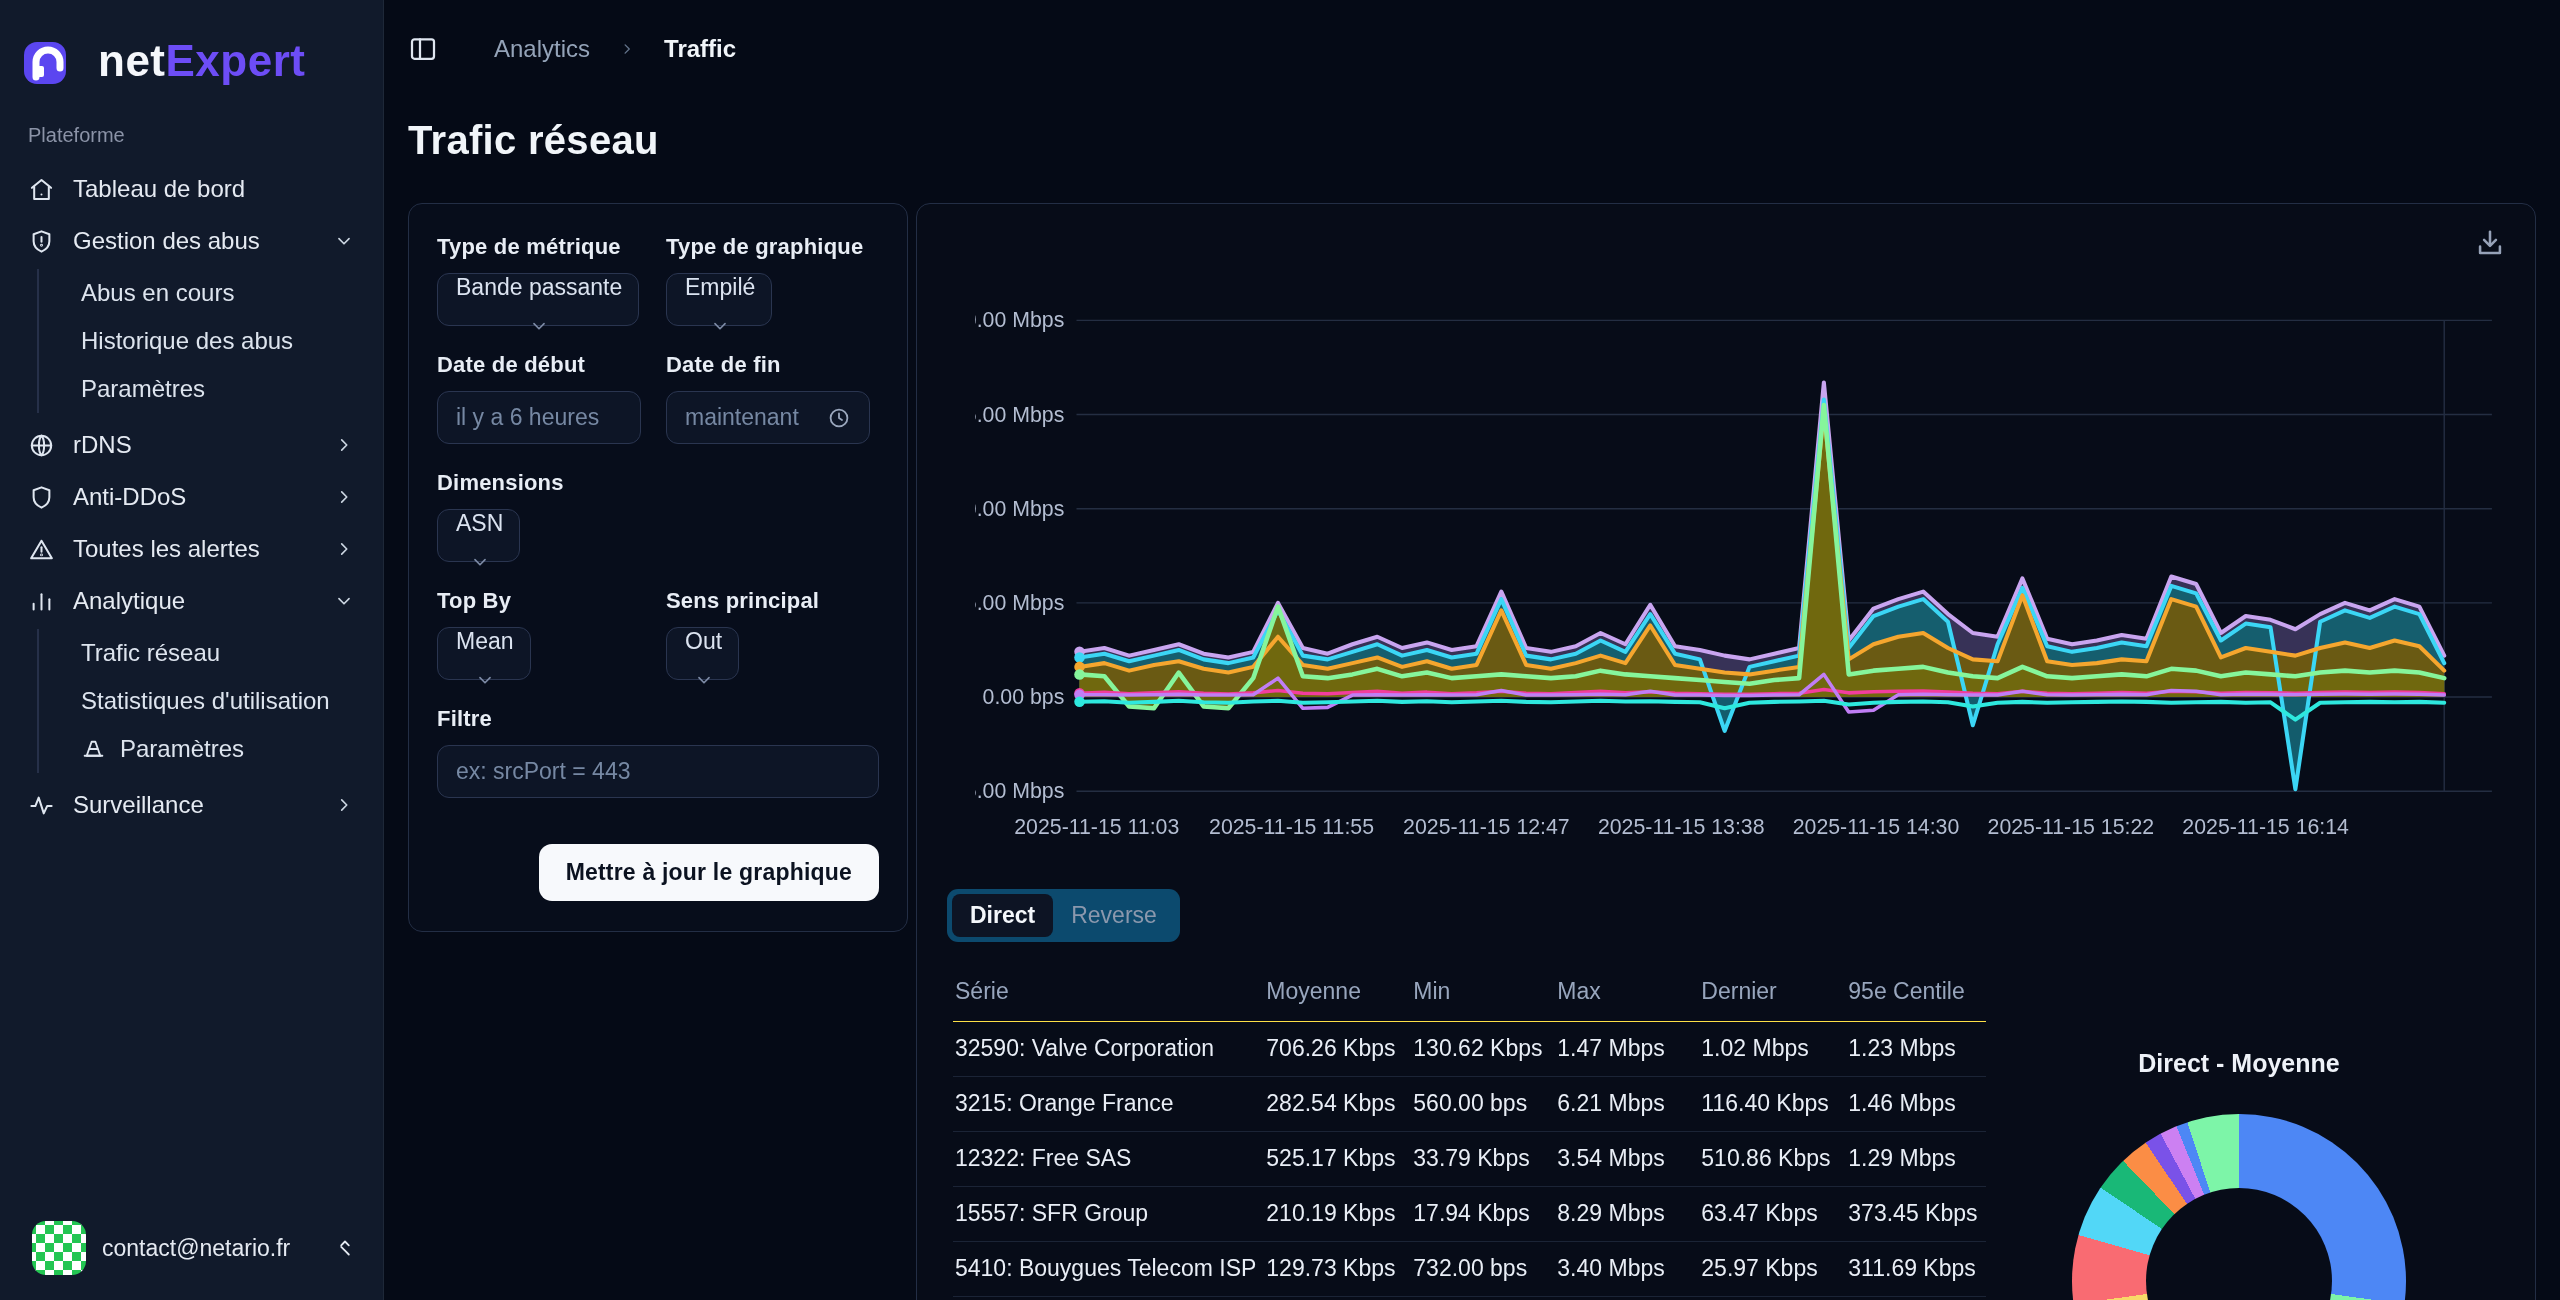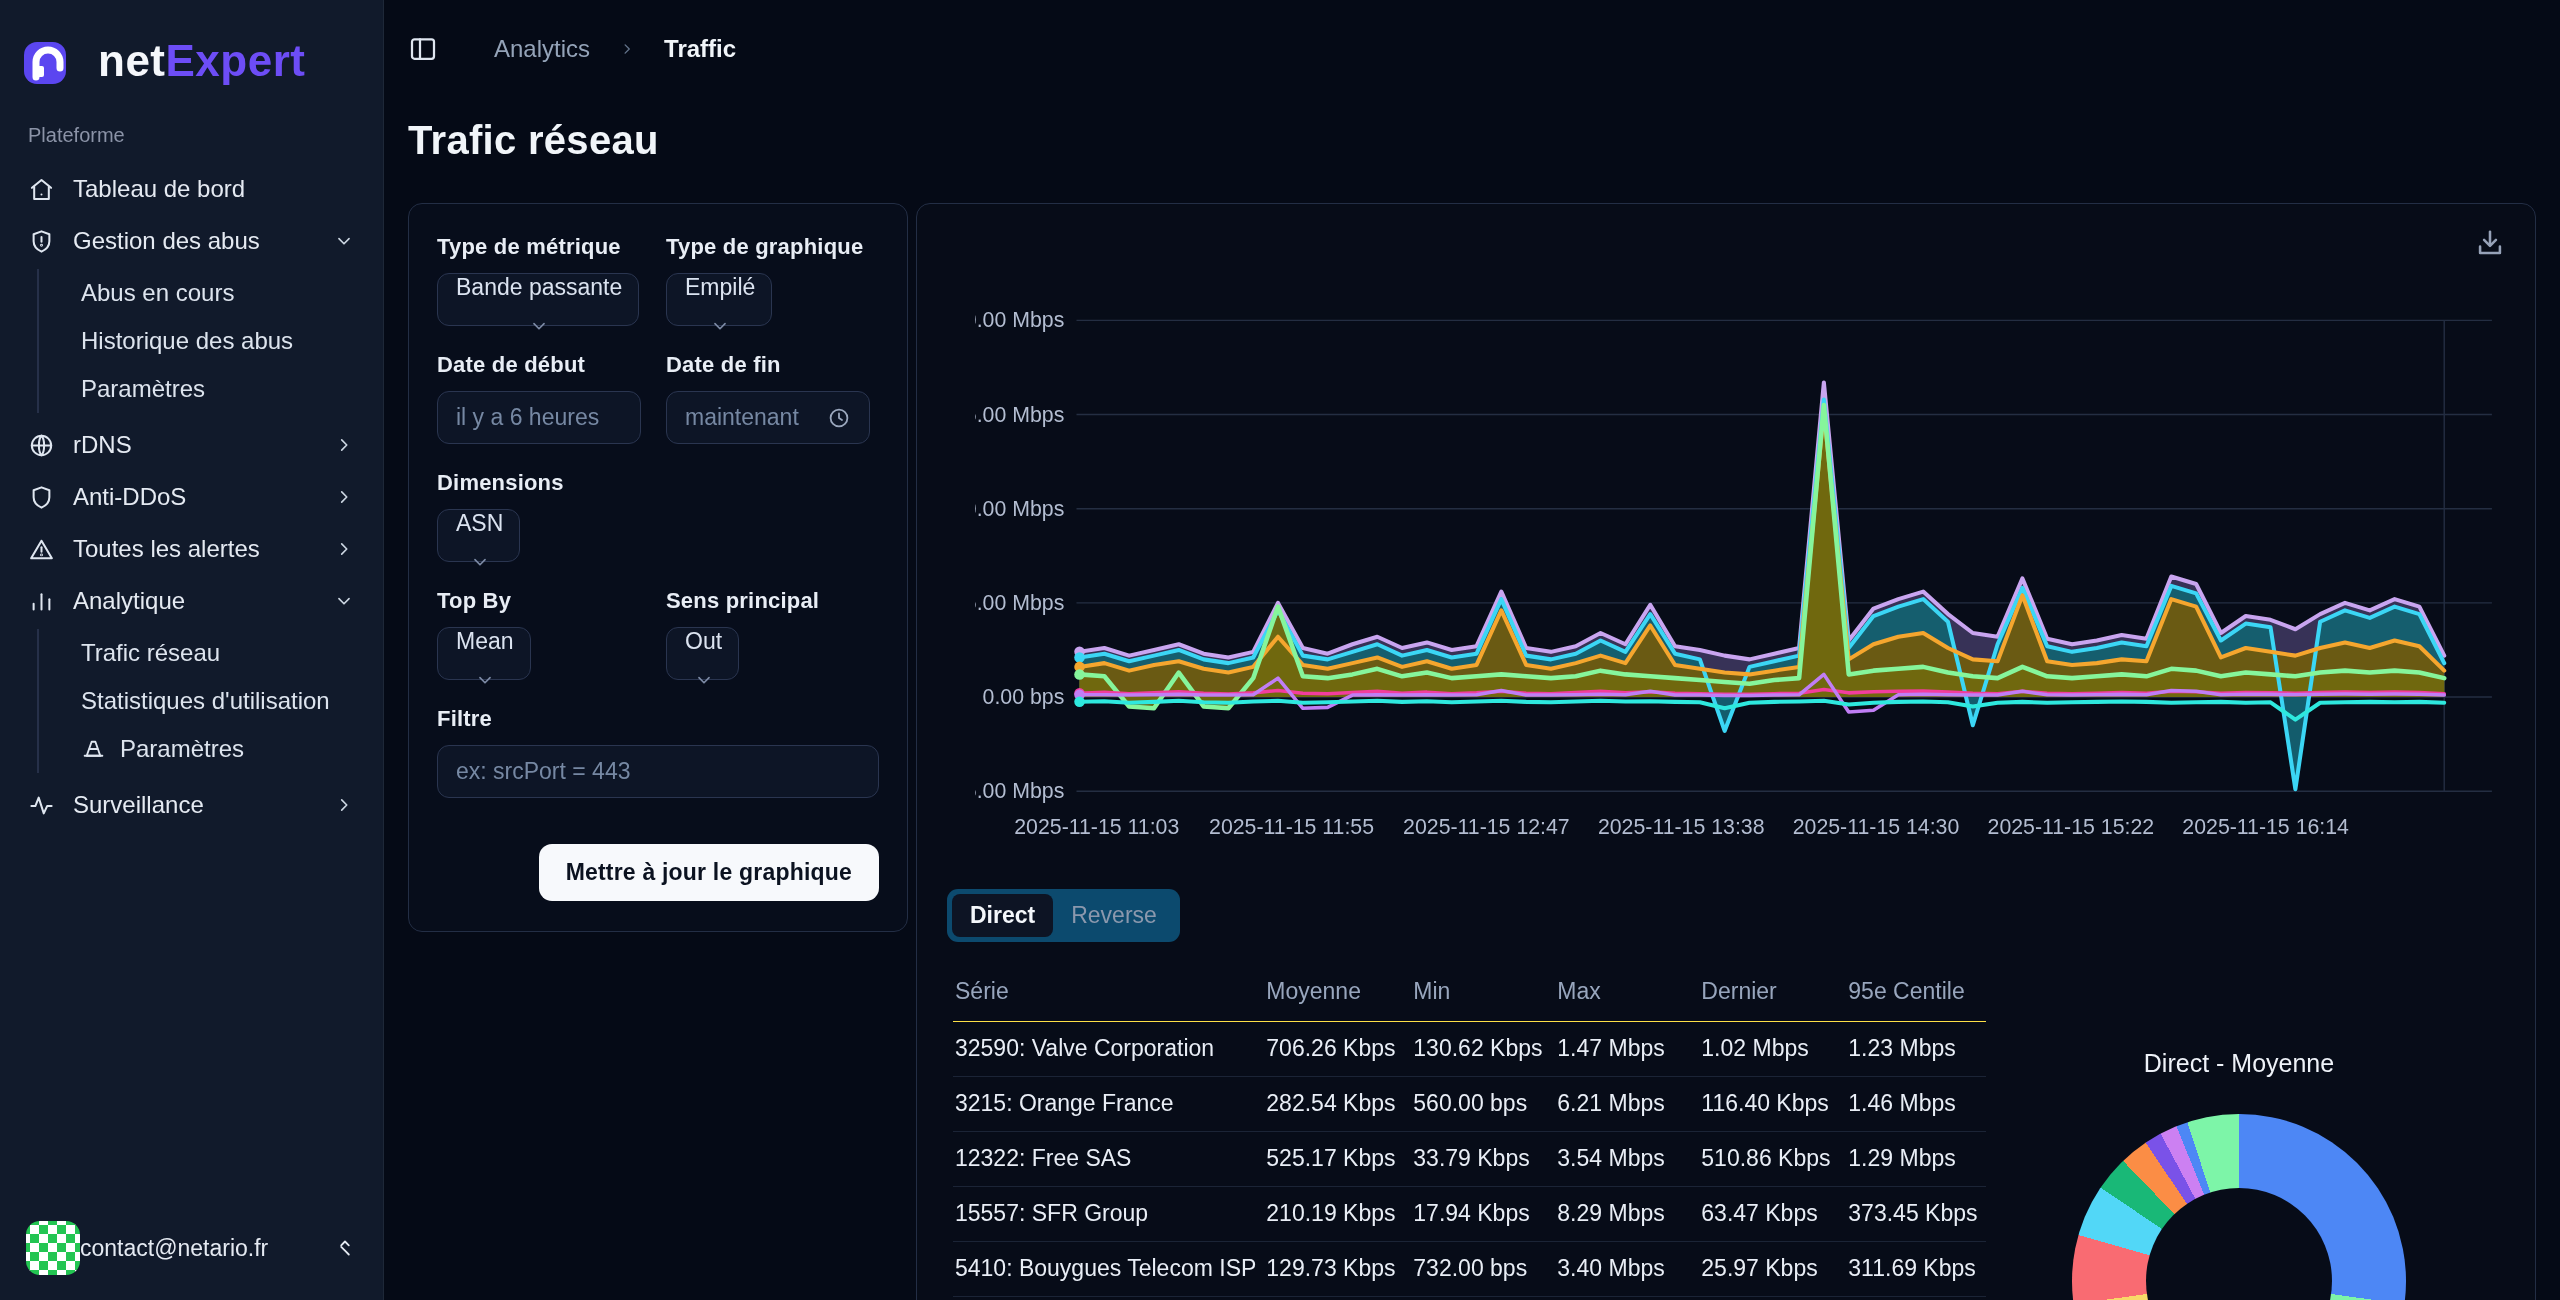--- a/index.html
+++ b/index.html
@@ -32,22 +32,22 @@
   .nav-item .ni-chev { margin-left:auto; width:22px; height:22px; color:#cbd5e1; }
   .nav-item .ni-chev svg { width:22px; height:22px; }
   .nav-children { margin:2px 0 6px 25px; border-left:2px solid #263049; padding-left:32px; }
   .nav-child {
     display:flex; align-items:center; gap:14px; height:48px; padding:0 10px;
     border-radius:10px; cursor:pointer; color:#dde4ee; font-size:24px; font-weight:400;
   }
   .nav-child .ni-icon { width:25px; height:25px; color:#dfe6f0; }
   .nav-child .ni-icon svg { width:25px; height:25px; }
   .sidebar-footer {
-    position:absolute; bottom:16px; left:14px; right:14px; height:72px;
-    display:flex; align-items:center; padding:0 12px; border-radius:12px; cursor:pointer;
+    position:absolute; bottom:16px; left:20px; right:14px; height:72px;
+    display:flex; align-items:center; gap:16px; padding:0 12px; border-radius:12px; cursor:pointer;
   }
   .avatar {
     width:54px; height:54px; border-radius:14px; flex:none; background-color:#ffffff;
     background-image:repeating-conic-gradient(#23c552 0% 25%, #ffffff 0% 50%);
     background-size:18px 18px; background-position:4px 4px;
   }
   .user-email { font-size:23px; color:#e5eaf2; }
   .footer-chev { margin-left:auto; width:24px; height:24px; color:#e5eaf2; }
   .footer-chev svg { width:24px; height:24px; }
 
@@ -121,21 +121,21 @@
     border-bottom:1px solid #1b2436; white-space:nowrap;
   }
   .stats-table th:nth-child(1), .stats-table td:nth-child(1) { width:300px; }
   .stats-table th:nth-child(2), .stats-table td:nth-child(2) { width:147px; }
   .stats-table th:nth-child(3), .stats-table td:nth-child(3) { width:144px; }
   .stats-table th:nth-child(4), .stats-table td:nth-child(4) { width:144px; }
   .stats-table th:nth-child(5), .stats-table td:nth-child(5) { width:147px; }
   .stats-table th:nth-child(6), .stats-table td:nth-child(6) { width:140px; }
 
   .donut-block { position:absolute; left:1092px; top:845px; width:460px; text-align:center; }
-  .donut-title { font-size:25px; font-weight:400; color:#eef2f8; }
+  .donut-title { font-size:25px; font-weight:700; color:#eef2f8; }
   .donut { width:334px; height:334px; border-radius:50%; margin:36px auto 0 auto; position:relative; }
   .donut::after {
     content:""; position:absolute; left:50%; top:50%; width:186px; height:186px;
     transform:translate(-50%,-50%); border-radius:50%; background:#070c18;
   }
 </style>
 </head>
 <body>
 
 <aside class="sidebar">

